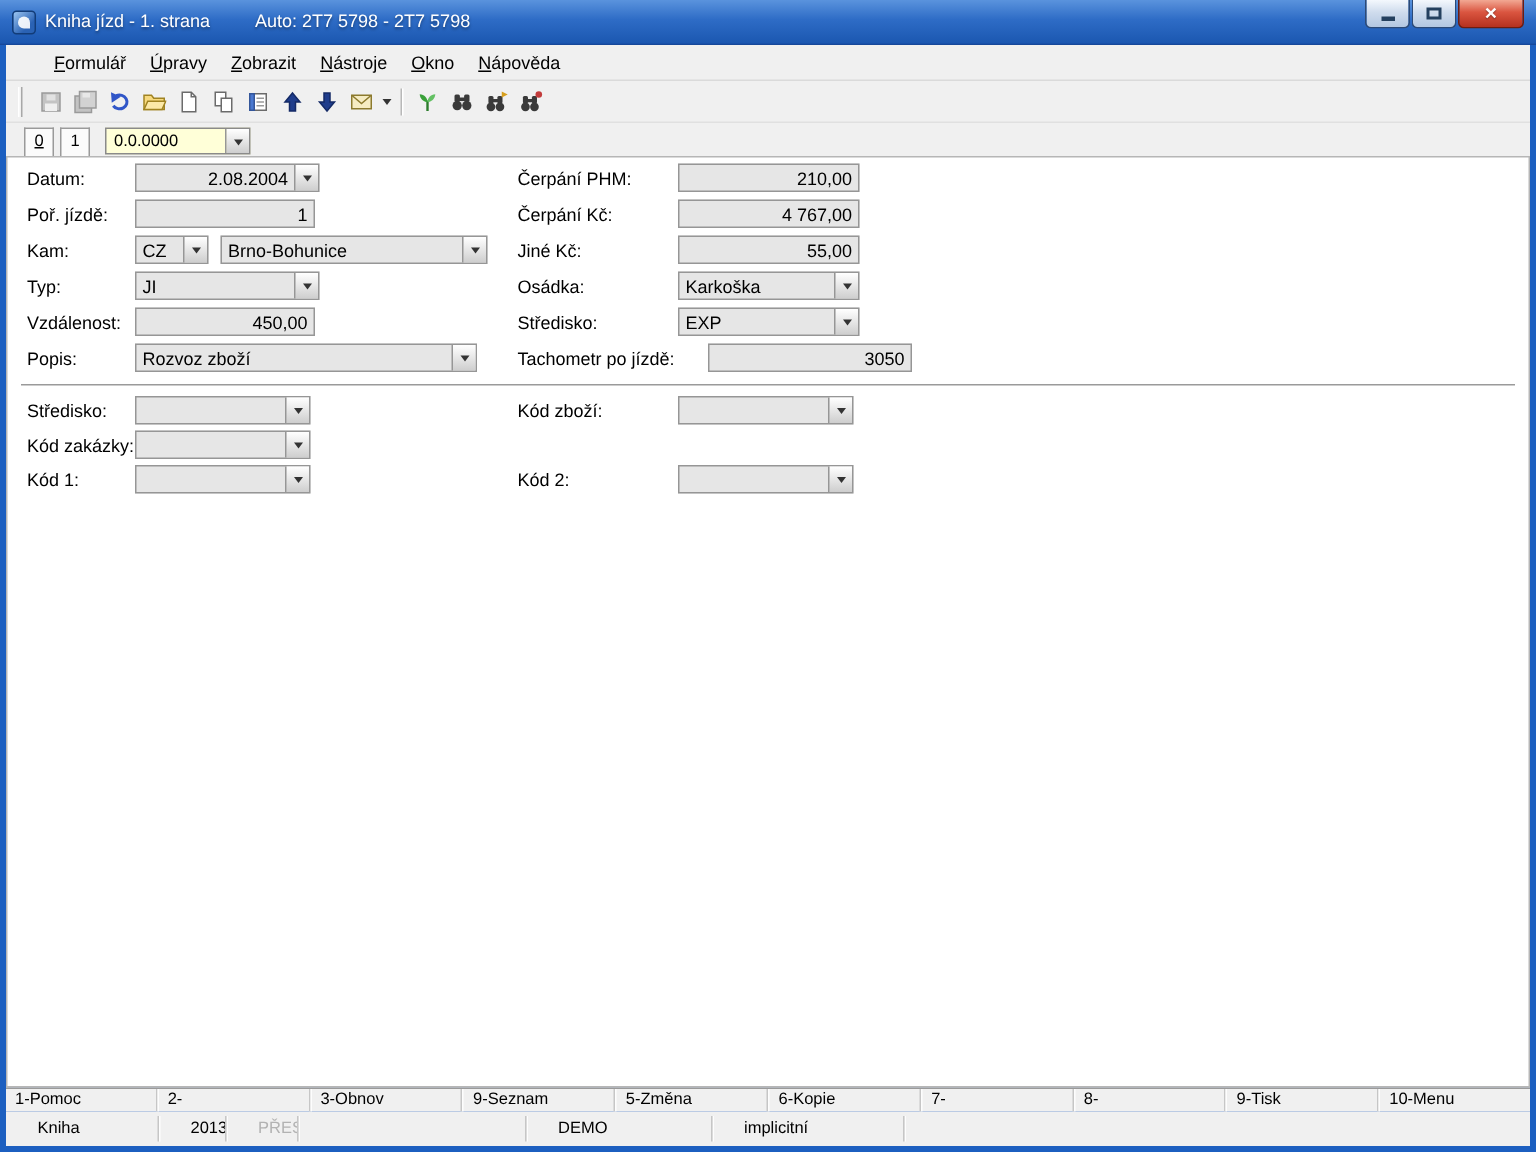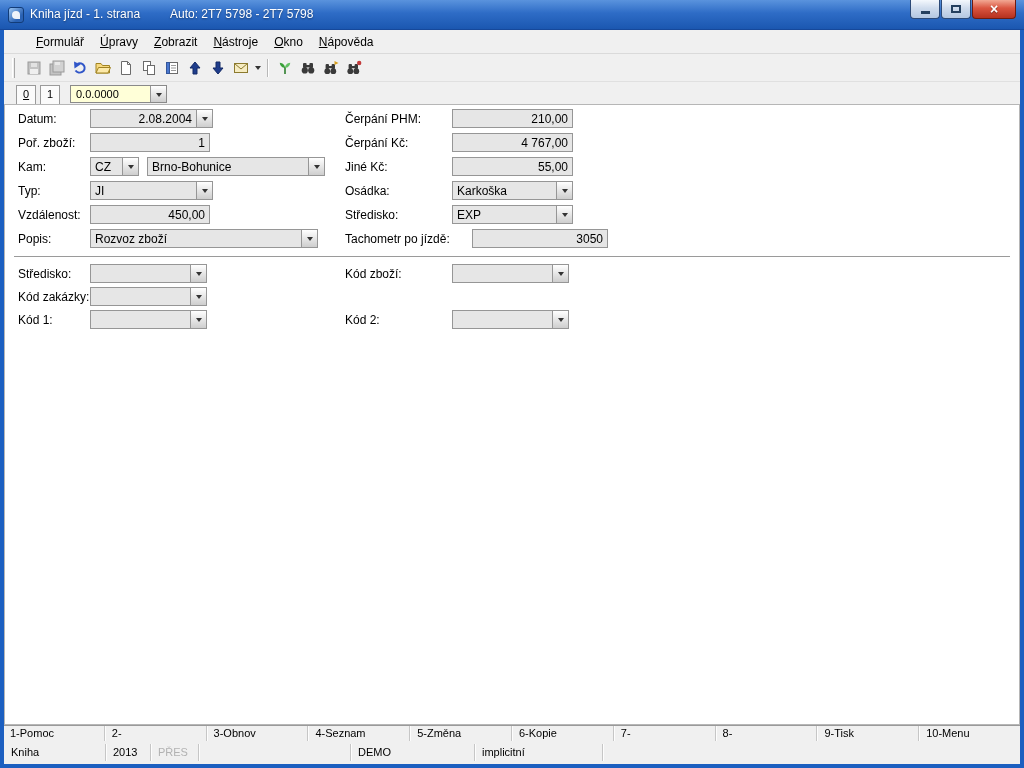--- a/index.html
+++ b/index.html
@@ -73,21 +73,21 @@
   .fkeys { position:absolute; left:4px; right:4px; top:725px; height:16px; background:#f0f0f0;
     border-top:1px solid #9a9a9a; display:flex; }
   .fk { flex:1; font-size:11px; padding:1px 0 0 6px; border-right:1px solid #c6c6c6;
     border-left:1px solid #fdfdfd; white-space:nowrap; overflow:hidden; }
   .fk:first-child { border-left:none; }
   .fk:last-child { border-right:none; }
 
   
   .statusbar { position:absolute; left:4px; right:4px; top:741px; height:23px; background:#f0f0f0;
     display:flex; align-items:center; }
-  .sp { height:17px; font-size:11px; padding:2px 0 0 7px; border-right:1px solid #c6c6c6;
+  .sp { height:17px; font-size:11px; padding:2px 0 0 21px; border-right:1px solid #c6c6c6;
     box-shadow:1px 0 0 #fdfdfd; white-space:nowrap; overflow:hidden; }
   .sp.muted { color:#b2b2b2; }
   .sp.fill { flex:1; border-right:none; box-shadow:none; }
 </style>
 </head>
 <body>
 
 <div class="screen">
 
   <div class="titlebar">
@@ -235,21 +235,21 @@
   <span class="lbl" style="left:18px;top:112px">Datum:</span>
   <div class="fld num" style="left:90px;top:109px;width:123px">
     <span class="val">2.08.2004</span>
     <span class="arr"></span>
   </div>
   <span class="lbl" style="left:345px;top:112px">Čerpání PHM:</span>
   <div class="fld num" style="left:452px;top:109px;width:121px">
     <span class="val">210,00</span>
   </div>
 
-  <span class="lbl" style="left:18px;top:136px">Poř. zboží:</span>
+  <span class="lbl" style="left:18px;top:136px">Poř. jízdě:</span>
   <div class="fld num" style="left:90px;top:133px;width:120px">
     <span class="val">1</span>
   </div>
   <span class="lbl" style="left:345px;top:136px">Čerpání Kč:</span>
   <div class="fld num" style="left:452px;top:133px;width:121px">
     <span class="val">4 767,00</span>
   </div>
 
   <span class="lbl" style="left:18px;top:160px">Kam:</span>
   <div class="fld" style="left:90px;top:157px;width:49px">
@@ -323,21 +323,21 @@
   <span class="lbl" style="left:345px;top:313px">Kód 2:</span>
   <div class="fld" style="left:452px;top:310px;width:117px">
     <span class="val"></span>
     <span class="arr"></span>
   </div>
 
   <div class="fkeys">
     <span class="fk">1-Pomoc</span>
     <span class="fk">2-</span>
     <span class="fk">3-Obnov</span>
-    <span class="fk">4-Seznam</span>
+    <span class="fk">9-Seznam</span>
     <span class="fk">5-Změna</span>
     <span class="fk">6-Kopie</span>
     <span class="fk">7-</span>
     <span class="fk">8-</span>
     <span class="fk">9-Tisk</span>
     <span class="fk">10-Menu</span>
   </div>
 
   <div class="statusbar">
     <span class="sp" style="width:102px">Kniha</span>

